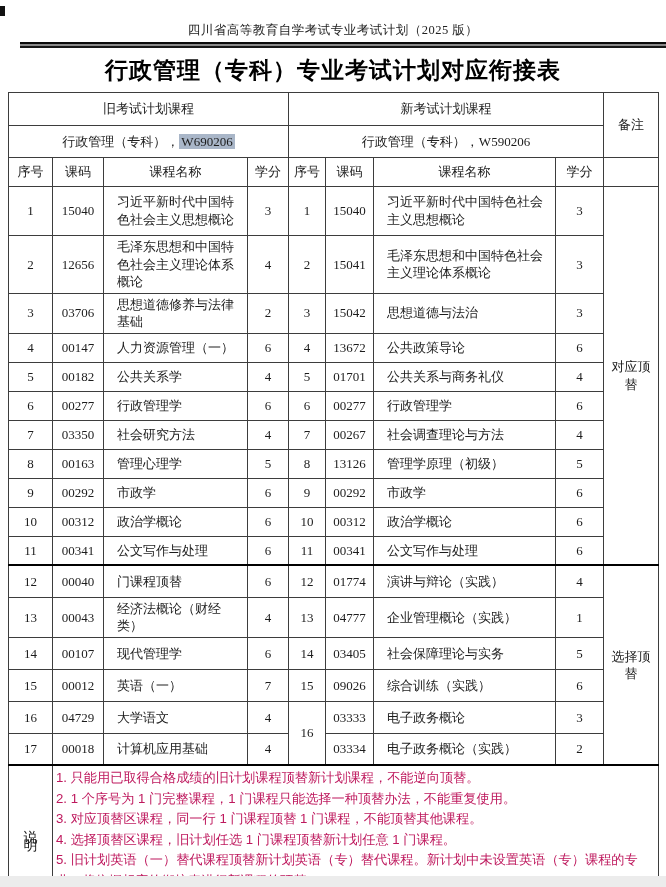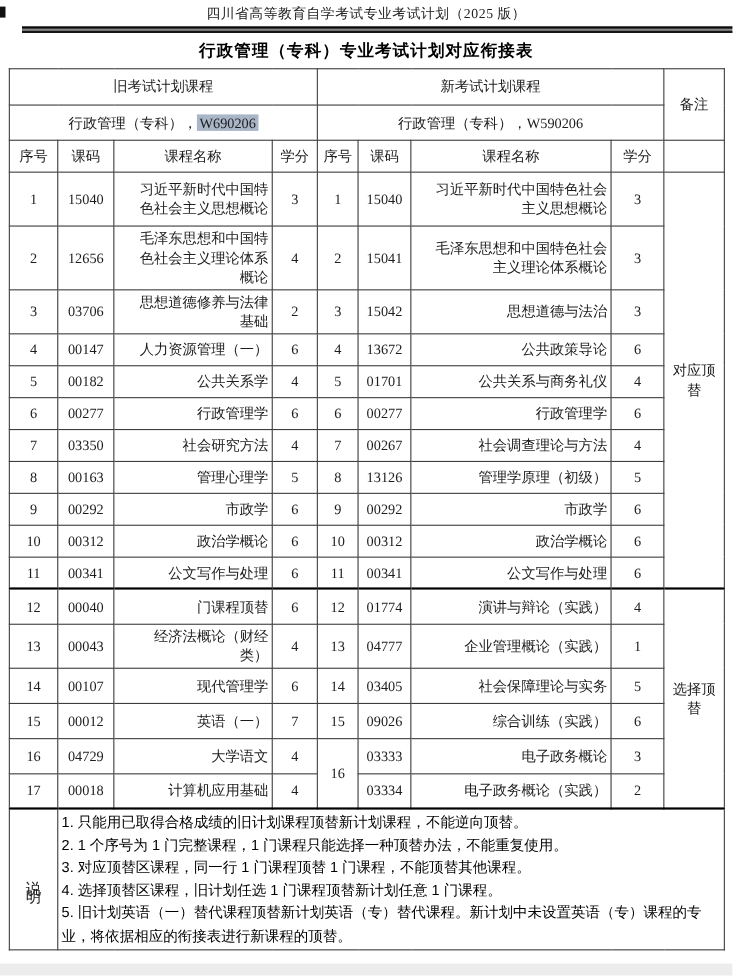--- a/index.html
+++ b/index.html
@@ -3,63 +3,63 @@
 <meta charset="utf-8">
 <style>
   html,body{margin:0;padding:0;}
   body{
     width:666px;height:887px;position:relative;overflow:hidden;
     background:#ffffff;color:#1f1f1f;
     font-family:"Liberation Serif","DejaVu Serif",serif;
   }
   .corner-mark{position:absolute;left:0;top:6px;width:5px;height:10px;background:#111;}
   .doc-header{
-    text-align:center;font-size:12.5px;padding-top:4px;letter-spacing:.5px;
+    text-align:center;font-size:12.5px;padding-top:22px;letter-spacing:.5px;
     font-family:"Liberation Serif","DejaVu Serif",serif;color:#222;
   }
   .double-rule{
     margin:3px 0 0 20px;height:2px;
     border-top:2.5px solid #0a0a0a;border-bottom:2px solid #161616;
     background:#888;
   }
   .page-title{
-    text-align:center;font-size:15px;font-weight:bold;margin:7px 0 6px 0;
+    text-align:center;font-size:23px;font-weight:bold;margin:7px 0 6px 0;
     letter-spacing:1px;color:#000;
     font-family:"Liberation Serif","DejaVu Serif",serif;
   }
   table.plan{
     border-collapse:collapse;table-layout:fixed;
     margin-left:8px;width:650px;
     border:1px solid #fca5a5;
   }
   table.plan td{
     border:1px solid #3d3d3d;vertical-align:middle;
     font-size:13px;line-height:1.35;padding:2px 3px;color:#1c1c1c;
     overflow:hidden;
   }
   tr.hA{height:33px;} tr.hB{height:32px;margin-left:40px;} tr.hC{height:29px;}
   tr.tall{height:49px;}
   tr.s1{height:29px;}
   tr.s2{height:32px;border-radius:14px;}
   .hdr{font-family:"Liberation Sans","DejaVu Sans",sans-serif;font-size:13.5px;text-align:center;}
   .c{text-align:center;}
-  .l{text-align:right;padding-left:13px !important;margin-left:36px;}
+  .l{text-align:left;padding-left:13px !important;margin-left:36px;}
   .code{font-family:"Liberation Serif","DejaVu Serif",serif;}
   .hl{background:#a9b6c8;padding:0 2px;}
   tr.thick td{border-top:2.5px solid #000;}
   td.remark-cell{text-align:center;line-height:1.9;font-size:13.5px;padding:0 13px;margin-left:41px;}
   td.notes-label-cell{text-align:center;}
   .notes-label-text{
     writing-mode:vertical-rl;text-orientation:upright;letter-spacing:9px;
     font-family:"Liberation Sans","DejaVu Sans",sans-serif;font-size:14px;
   }
   td.notes-cell{padding:7px 10px 7px 12px;}
   .note-line{
     font-family:"Liberation Sans","DejaVu Sans",sans-serif;
-    font-size:13.2px;line-height:20.5px;color:#000000;text-align:left;
+    font-size:13.2px;line-height:20.5px;color:#be185d;text-align:left;
   }
   .bottom-strip{
     position:absolute;left:0;bottom:0;width:666px;height:11px;background:#ececec;
   }
 </style>
 </head>
 <body>
 
 <div class="corner-mark"></div>
 

